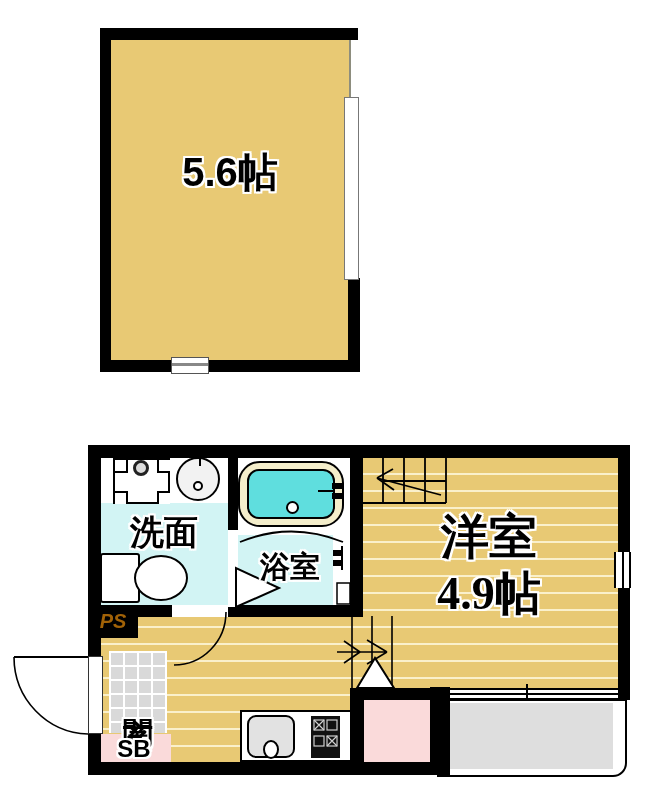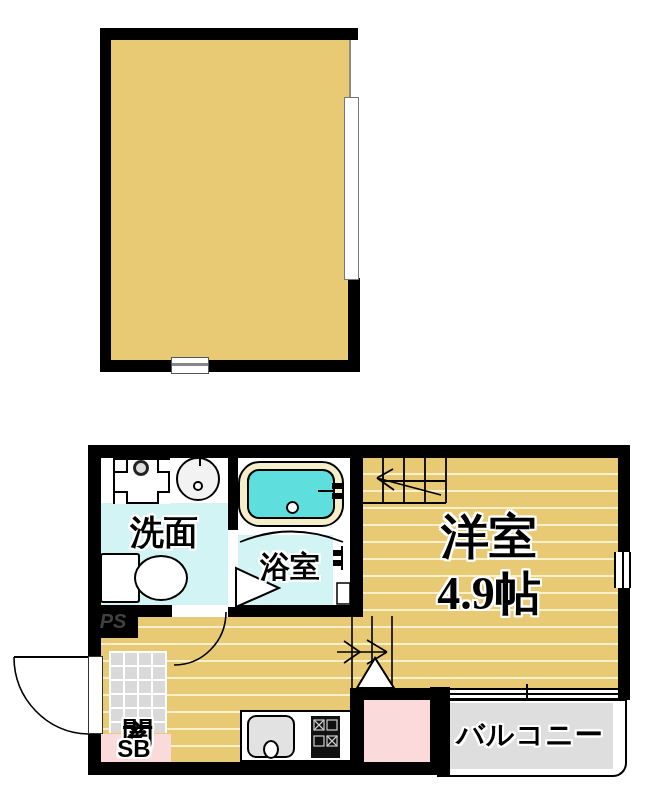--- a/index.html
+++ b/index.html
@@ -28,20 +28,21 @@
 
   <div class="abs floor-tan" style="left:111px;top:39px;width:238px;height:322px;z-index:10;"></div>
   <div class="wall" style="left:100px;top:28px;width:258px;height:12px;"></div>
   <div class="wall" style="left:100px;top:28px;width:11px;height:344px;"></div>
   <div class="wall" style="left:100px;top:360px;width:260px;height:12px;"></div>
   <div class="wall" style="left:348px;top:278px;width:12px;height:94px;"></div>
   <div class="abs" style="left:349px;top:40px;width:2px;height:58px;background:#8d8d7e;z-index:25;"></div>
   <div class="abs white" style="left:344px;top:97px;width:13px;height:181px;border:1px solid #777;z-index:35;"></div>
   <div class="abs white" style="left:171px;top:357px;width:36px;height:15px;border:1px solid #555;z-index:35;background-image:linear-gradient(to bottom,transparent 5px,#888 5px,#888 8px,transparent 8px);"></div>
   <div class="label" style="left:111px;top:148px;width:238px;font-size:38px;">
+    <div style="font-size:40px;">5.6帖</div>
   </div>
 
   <div class="abs floor-tan floor-lines" style="left:100px;top:458px;width:518px;height:304px;z-index:10;"></div>
 
   <div class="abs cyan" style="left:100px;top:458px;width:128px;height:147px;z-index:15;"></div>
   <div class="abs white" style="left:100px;top:458px;width:128px;height:45px;z-index:16;"></div>
 
   <div class="fix white" style="left:113px;top:458px;width:57px;height:46px;border:2px solid #000;box-sizing:border-box;"></div>
   <div class="fix white" style="left:115px;top:460px;width:11px;height:11px;border-right:2px solid #000;border-bottom:2px solid #000;z-index:23;"></div>
   <div class="fix white" style="left:157px;top:460px;width:11px;height:11px;border-left:2px solid #000;border-bottom:2px solid #000;z-index:23;"></div>
@@ -65,21 +66,21 @@
   <div class="abs white" style="left:333px;top:528px;width:17px;height:79px;z-index:21;"></div>
 
   <div class="fix" style="left:238px;top:461px;width:106px;height:66px;background:var(--rim);border:2px solid #000;border-radius:22px;box-sizing:border-box;"></div>
   <div class="fix" style="left:247px;top:469px;width:88px;height:50px;background:var(--water);border:2px solid #000;border-radius:12px;box-sizing:border-box;z-index:23;"></div>
   <div class="fix white" style="left:286px;top:501px;width:13px;height:13px;border:2px solid #000;border-radius:50%;box-sizing:border-box;z-index:24;"></div>
 
   <div class="wall" style="left:88px;top:605px;width:275px;height:12px;"></div>
   <div class="abs white" style="left:172px;top:605px;width:56px;height:12px;z-index:32;"></div>
 
   <div class="abs" style="left:88px;top:605px;width:50px;height:33px;background:var(--wall);z-index:35;"></div>
-  <div class="abs" style="left:88px;top:610px;width:50px;z-index:51;color:#404040;font-weight:bold;font-size:20px;text-align:center;font-style:italic;">PS</div>
+  <div class="abs" style="left:88px;top:610px;width:50px;z-index:51;color:#a16207;font-weight:bold;font-size:20px;text-align:center;font-style:italic;">PS</div>
 
   <div class="abs tile" style="left:109px;top:651px;width:58px;height:82px;z-index:16;"></div>
   <div class="abs pink" style="left:101px;top:734px;width:70px;height:28px;z-index:16;"></div>
   <div class="abs white" style="left:88px;top:656px;width:15px;height:78px;border:1px solid #333;box-sizing:border-box;z-index:35;"></div>
 
   <div class="fix white" style="left:240px;top:710px;width:112px;height:52px;border:2px solid #000;box-sizing:border-box;z-index:20;"></div>
   <div class="fix" style="left:247px;top:715px;width:48px;height:43px;background:#e2e2e2;border:2px solid #000;border-radius:9px;box-sizing:border-box;z-index:22;"></div>
   <div class="fix white" style="left:263px;top:740px;width:16px;height:19px;border:2px solid #000;border-radius:50%;box-sizing:border-box;z-index:23;"></div>
   <div class="fix" style="left:311px;top:716px;width:29px;height:42px;background:#111;z-index:22;"></div>
 
@@ -142,15 +143,14 @@
   </svg>
 
   <div class="label" style="left:100px;top:512px;width:128px;font-size:34px;">洗面</div>
   <div class="label" style="left:240px;top:549px;width:100px;font-size:30px;">浴室</div>
   <div class="label" style="left:363px;top:508px;width:252px;font-size:48px;font-family:Liberation Serif, serif;">
     <div>洋室</div>
     <div style="font-size:46px;">4.9帖</div>
   </div>
   <div class="label" style="left:109px;top:655px;width:58px;height:78px;font-size:30px;writing-mode:vertical-rl;text-orientation:upright;line-height:58px;">玄関</div>
   <div class="label" style="left:101px;top:735px;width:66px;font-size:24px;font-weight:bold;">SB</div>
-  <div class="label" style="left:440px;top:718px;width:180px;font-size:28px;letter-spacing:1px;">バルコニー</div>
 
 </div>
 
 </body></html>

